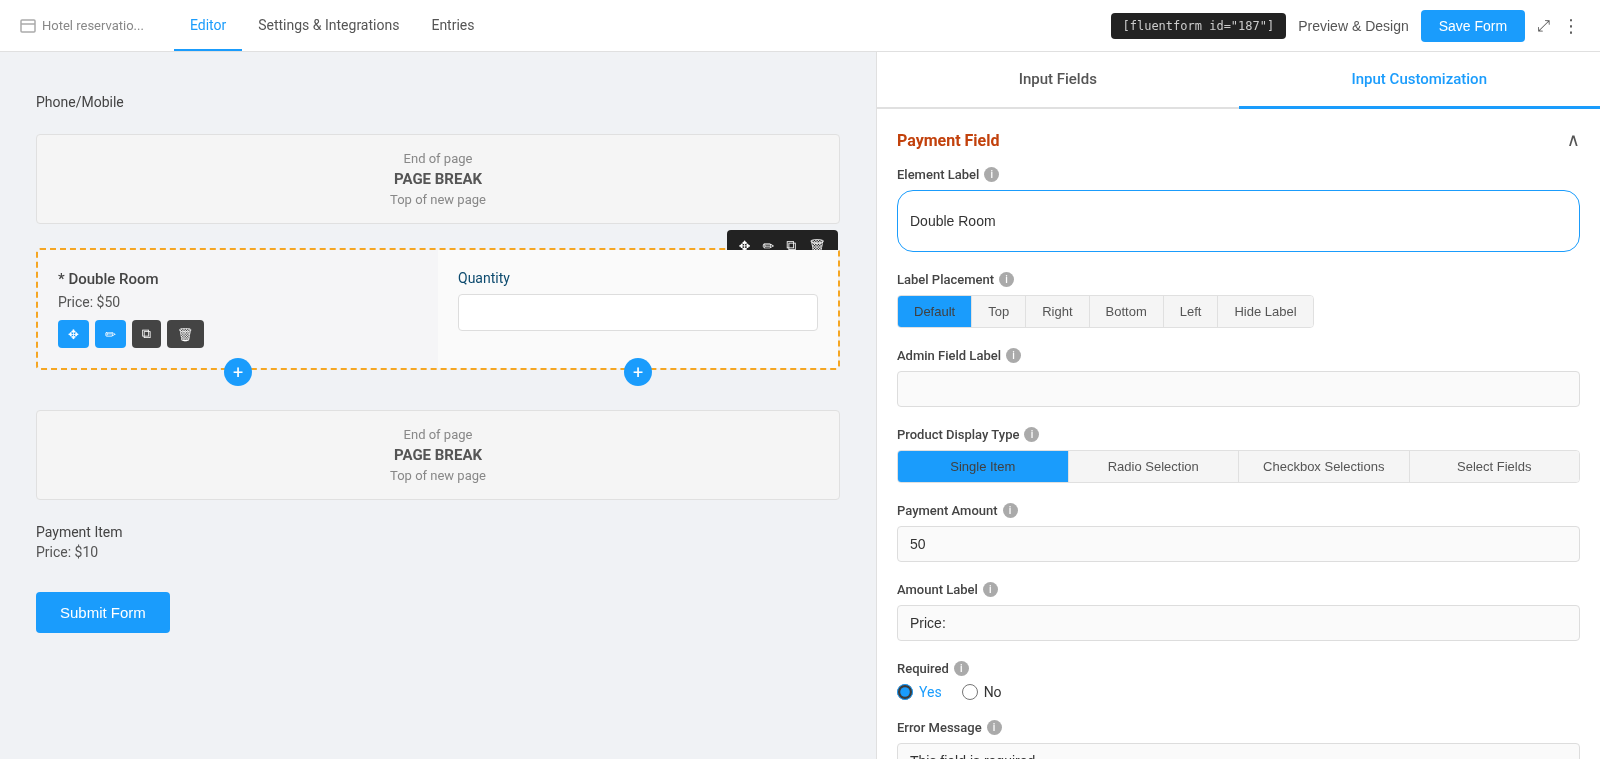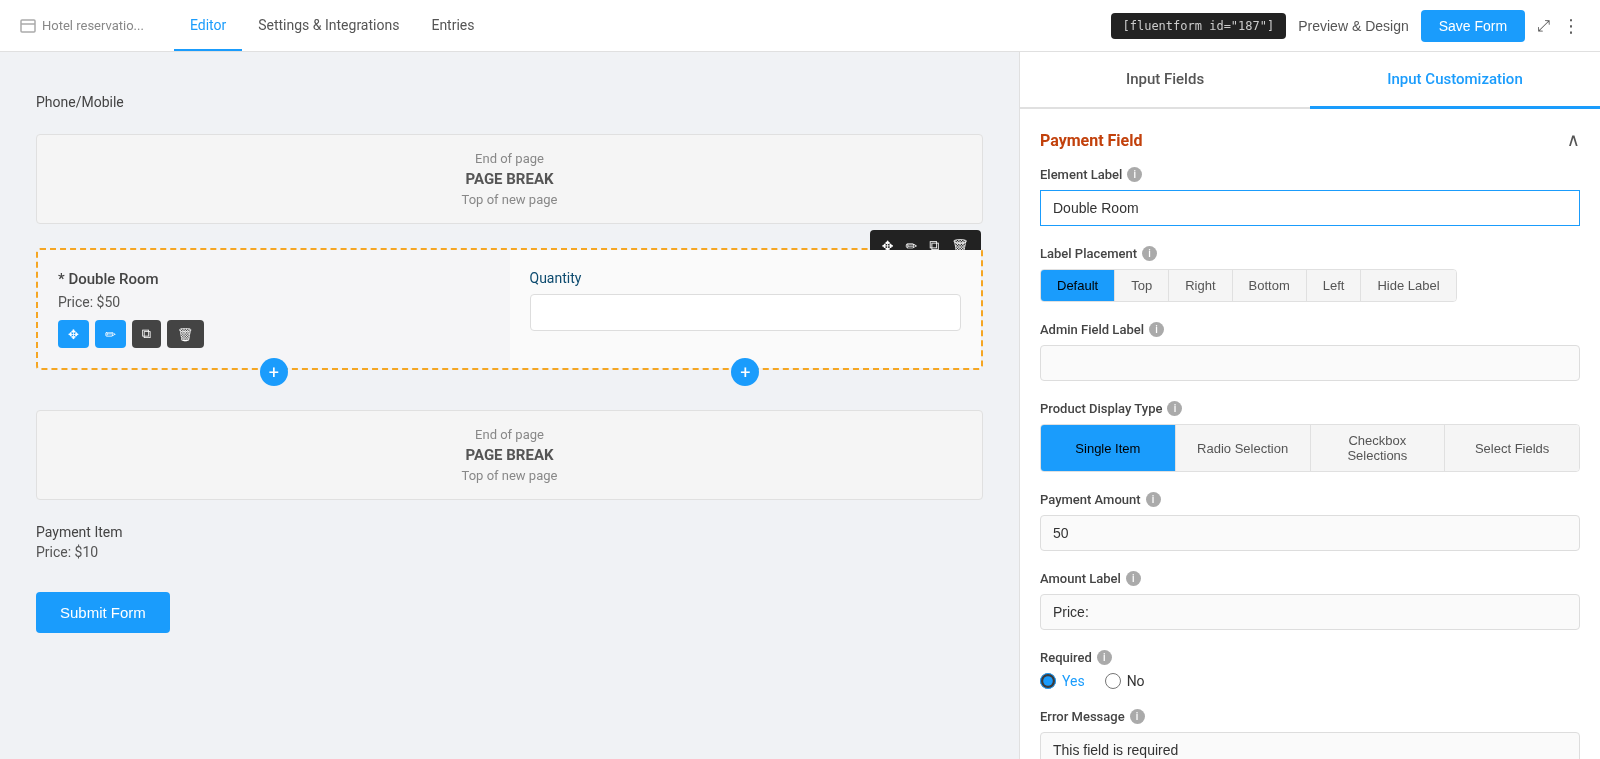--- a/index.html
+++ b/index.html
@@ -54,41 +54,41 @@
     .payment-qty-label { font-size: 14px; color: #0c4a6e; margin-bottom: 8px; }
     .payment-qty-input { width: 100%; border: 1px solid #ddd; border-radius: 4px; padding: 10px; background: #fff; }
     .add-btn-right { position: absolute; bottom: -18px; right: calc(50% - 14px); width: 28px; height: 28px; background: #1a9cfc; border-radius: 50%; display: flex; align-items: center; justify-content: center; color: #fff; font-size: 18px; cursor: pointer; z-index: 10; }
 
     .payment-item-section { margin-bottom: 16px; }
     .payment-item-label { font-size: 14px; color: #444; margin-bottom: 4px; }
     .payment-item-price { font-size: 14px; color: #555; }
     .submit-btn { background: #1a9cfc; color: #fff; border: none; padding: 12px 24px; border-radius: 4px; font-size: 15px; font-weight: 500; cursor: pointer; }
 
     
-    .right-panel { width: 581px; background: #fff; border-left: 1px solid #e0e0e0; overflow-y: auto; flex-shrink: 0; }
+    .right-panel { width: 724px; background: #fff; border-left: 1px solid #e0e0e0; overflow-y: auto; flex-shrink: 0; }
     .panel-tabs { display: flex; border-bottom: 2px solid #e0e0e0; }
     .panel-tab { flex: 1; text-align: center; padding: 18px; font-size: 15px; font-weight: 500; color: #555; cursor: pointer; border-bottom: 3px solid transparent; margin-bottom: -2px; }
     .panel-tab.active { color: #1a9cfc; border-bottom: 3px solid #1a9cfc; }
 
     .panel-body { padding: 20px; }
     .section-header { display: flex; justify-content: space-between; align-items: center; margin-bottom: 16px; }
     .section-title { font-size: 16px; font-weight: 700; color: #c2410c; }
     .collapse-btn { background: none; border: none; font-size: 18px; cursor: pointer; color: #555; }
 
     .field-row { margin-bottom: 20px; }
     .field-row-label { font-size: 13px; font-weight: 500; color: #444; margin-bottom: 8px; display: flex; align-items: flex-start; gap: 5px; }
     .info-icon { width: 15px; height: 15px; background: #aaa; border-radius: 50%; display: inline-flex; align-items: center; justify-content: center; color: #fff; font-size: 10px; cursor: pointer; flex-shrink: 0; }
-    .text-input { width: 100%; border: 1px solid #1a9cfc; border-radius: 0; padding: 9px 12px; font-size: 14px; color: #333; outline: none; }
+    .text-input { width: 100%; border: 1px solid #1a9cfc; border-radius: 16px; padding: 22px 12px; font-size: 14px; color: #333; outline: none; }
     .text-input-plain { width: 100%; border: 1px solid #ddd; border-radius: 4px; padding: 9px 12px; font-size: 14px; color: #333; background: #fafafa; }
 
     
     .btn-group { display: flex; border-radius: 4px; overflow: hidden; border: 1px solid #e0e0e0; width: fit-content; }
     .btn-group-btn { padding: 8px 16px; background: #f5f5f5; border: none; cursor: pointer; font-size: 13px; color: #555; border-right: 1px solid #e0e0e0; }
     .btn-group-btn:last-child { border-right: none; }
-    .btn-group-btn.active { background: #1a9cfc; color: #000000; }
+    .btn-group-btn.active { background: #1a9cfc; color: #404040; }
 
     .btn-group-full { display: flex; border-radius: 4px; overflow: hidden; border: 1px solid #e0e0e0; width: 100%; }
     .btn-group-full .btn-group-btn { flex: 1; text-align: center; }
 
     
     .radio-group { display: flex; gap: 20px; align-items: center; }
     .radio-label { display: flex; align-items: flex-start; gap: 6px; cursor: pointer; font-size: 14px; }
     .radio-input { width: 16px; height: 16px; accent-color: #1a9cfc; }
   </style>
 </head>

